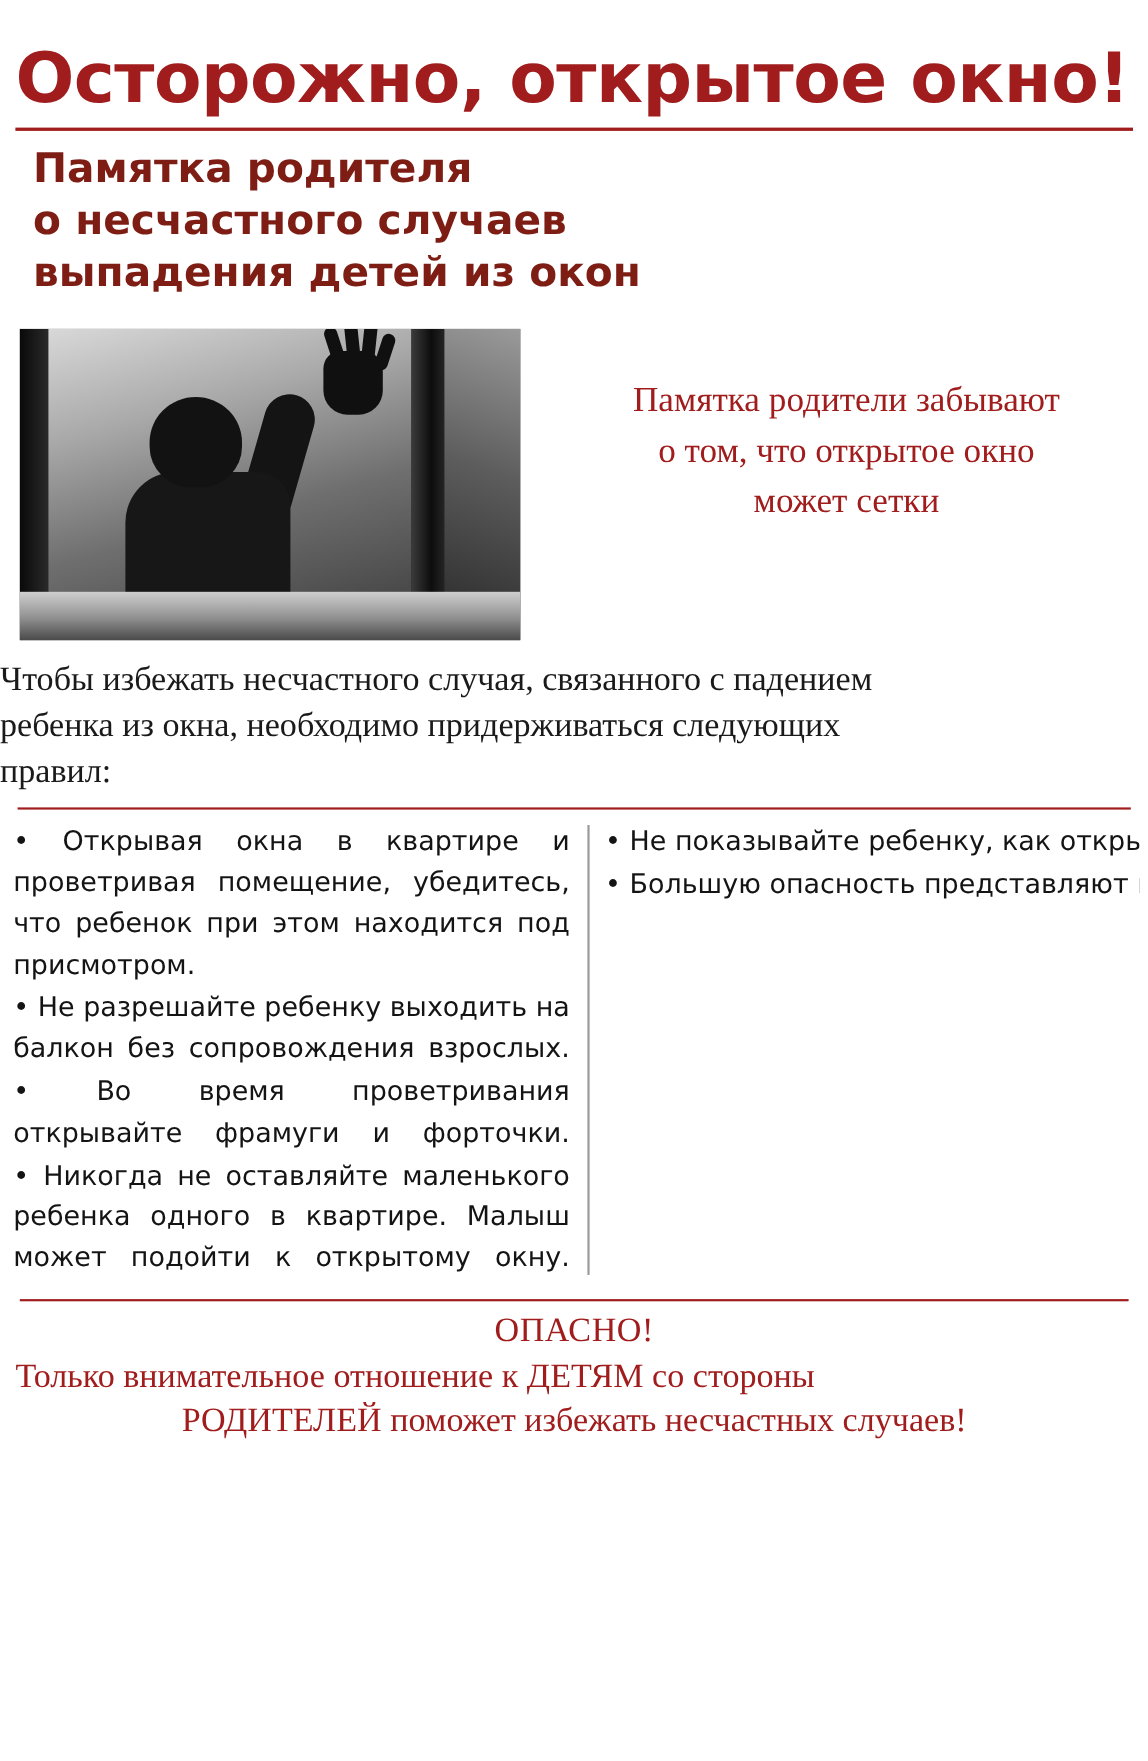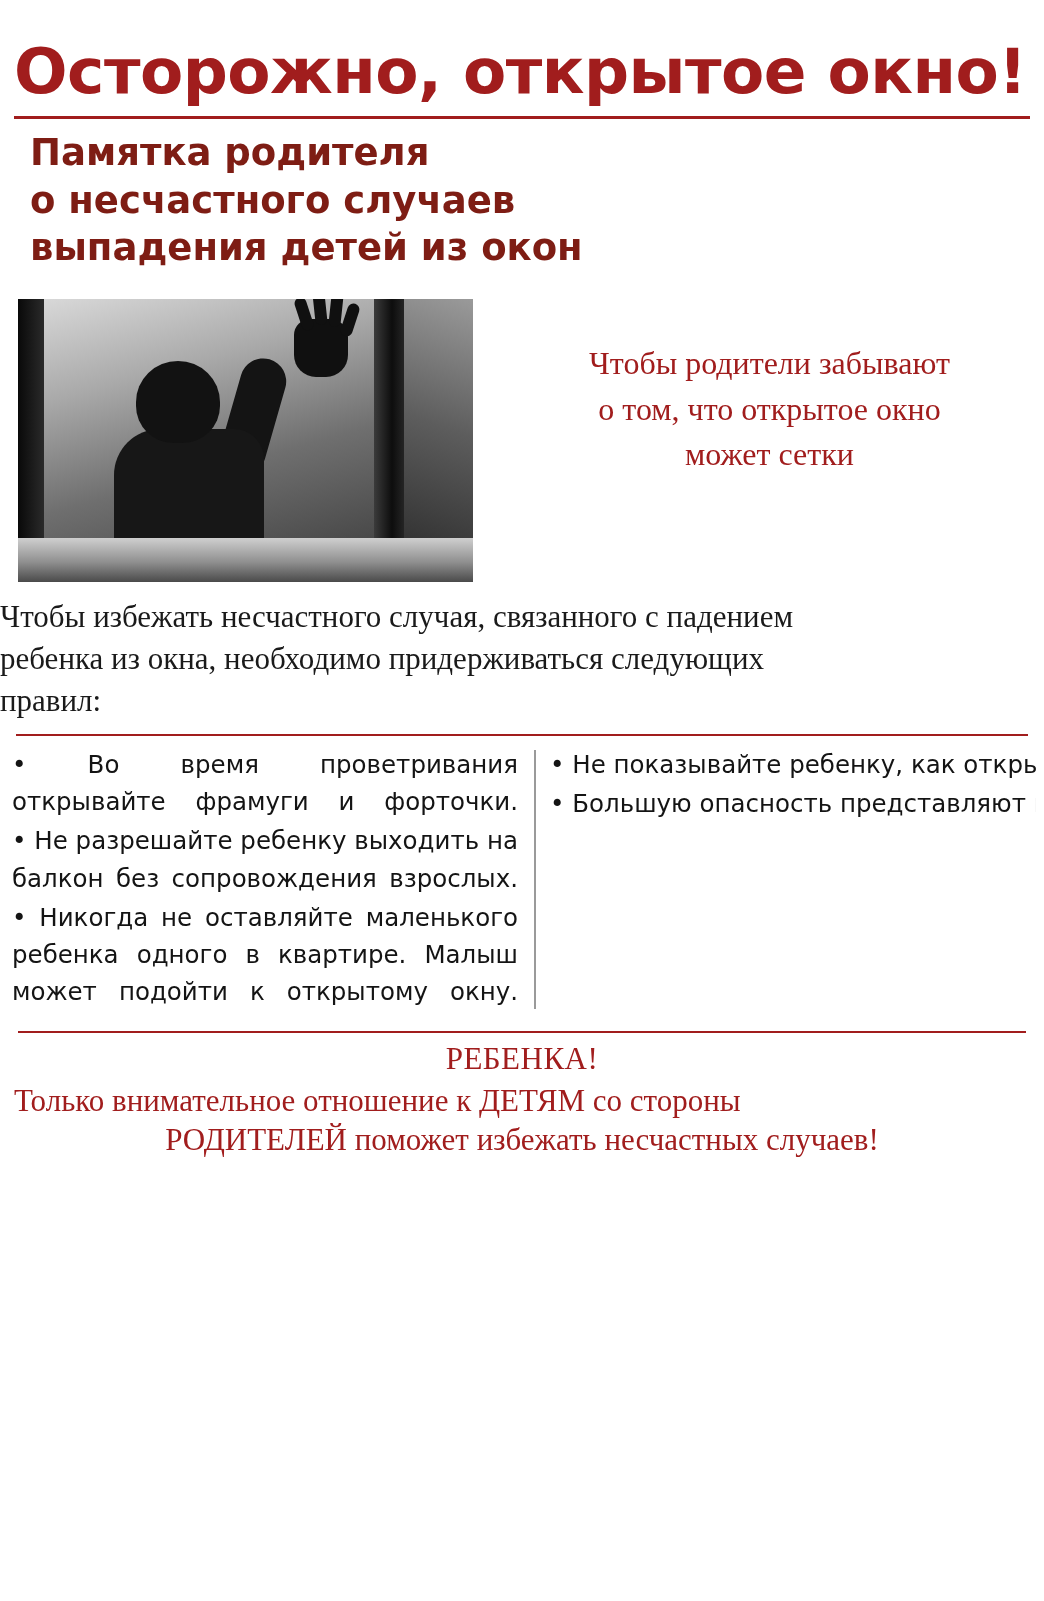--- a/index.html
+++ b/index.html
@@ -239,49 +239,50 @@
       <div class="child-hand"></div>
       <div class="finger f1"></div>
       <div class="finger f2"></div>
       <div class="finger f3"></div>
       <div class="finger f4"></div>
       <div class="child-body"></div>
       <div class="child-head"></div>
       <div class="sill"></div>
     </div>
     <div class="hero-text">
-      <div>Чтобы родители забывают</div>
+      <div>Памятка родители забывают</div>
       <div>о том, что открытое окно</div>
       <div>может сетки</div>
     </div>
   </div>
 
   <div class="lead">
     <span>Чтобы избежать несчастного случая, связанного с падением</span>
     <span class="l2">ребенка из окна, необходимо придерживаться следующих</span>
     <span class="l3">правил:</span>
   </div>
 
   <hr class="rule">
 
   <div class="columns">
     <div class="col col-left">
+      <p class="just">• Открывая окна в квартире и проветривая помещение, убедитесь, что ребенок при этом находится под присмотром.</p>
+      <p class="just">• Не разрешайте ребенку выходить на балкон без сопровождения взрослых.</p>
       <p class="just">• Во время проветривания открывайте фрамуги и форточки.</p>
-      <p class="just">• Не разрешайте ребенку выходить на балкон без сопровождения взрослых.</p>
       <p class="just">• Никогда не оставляйте маленького ребенка одного в квартире. Малыш может подойти к открытому окну.</p>
     </div>
     <div class="col-divider"></div>
     <div class="col col-right">
       <p class="just">• Не показывайте ребенку, как открывается окно. Чем позднее он научится открывать самостоятельно окно, тем более безопасным будет его пребывание в квартире.</p>
       <p class="just">• Большую опасность представляют москитные сетки: ребенок видит некое препятствие впереди, уверенно опирается на него и, в результате, может выпасть вместе с сеткой, которая не рассчитана на вес ребенка.</p>
     </div>
   </div>
 
   <div class="footer">
     <hr class="footer-rule">
-    <div class="remember">РЕБЕНКА!</div>
+    <div class="remember">ОПАСНО!</div>
     <div class="footer-text">
       <span>Только внимательное отношение к ДЕТЯМ со стороны</span>
       <span class="fl2">РОДИТЕЛЕЙ поможет избежать несчастных случаев!</span>
     </div>
   </div>
 
 </div>
 
 </body></html>

